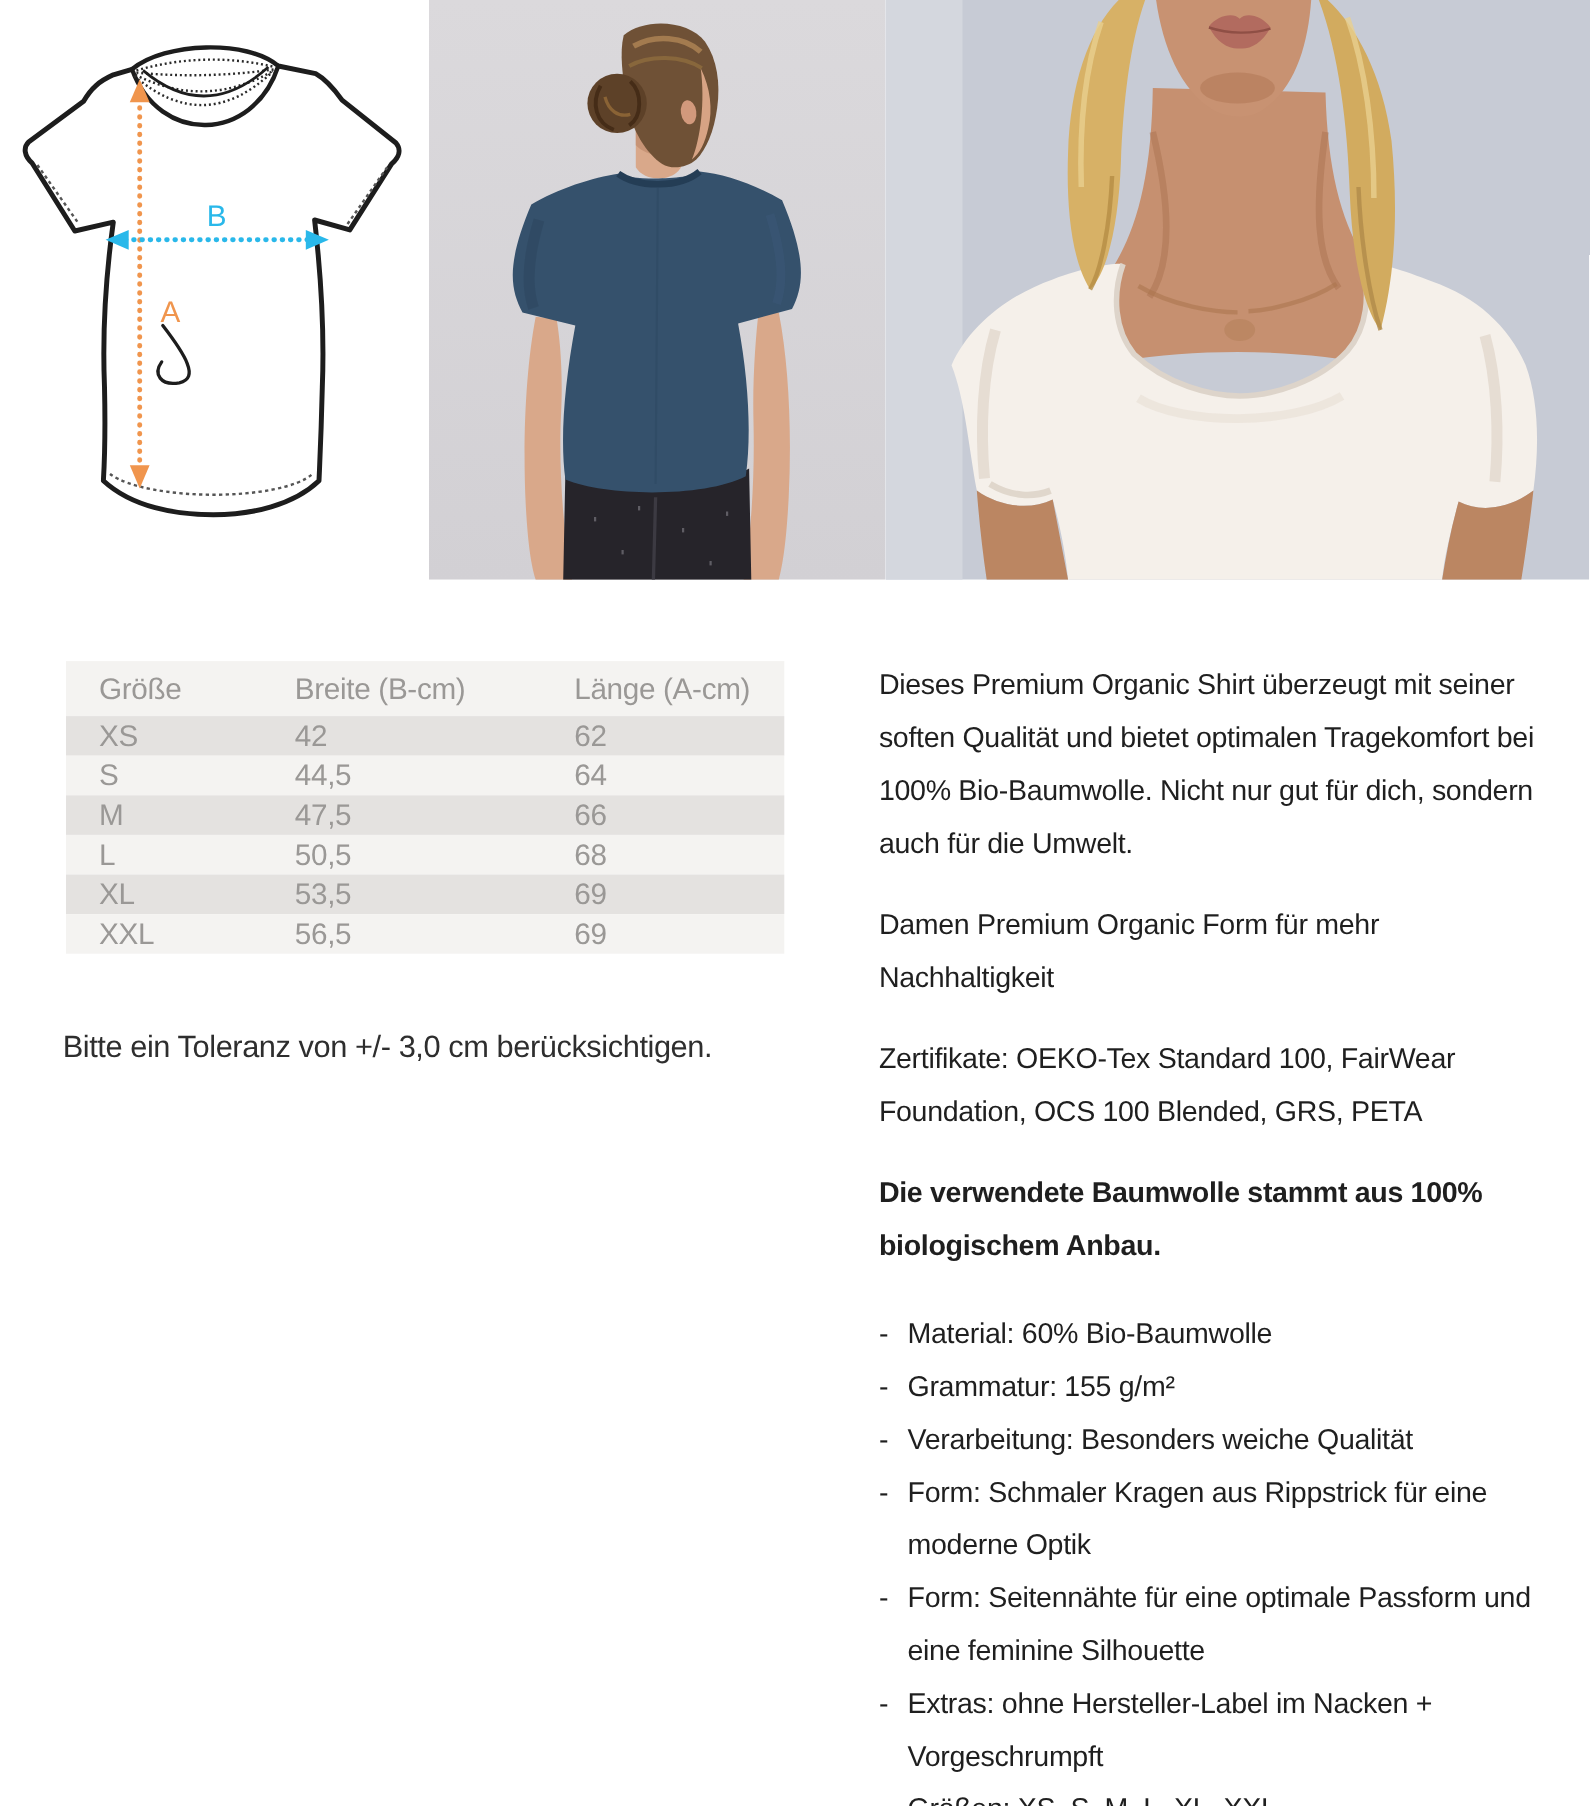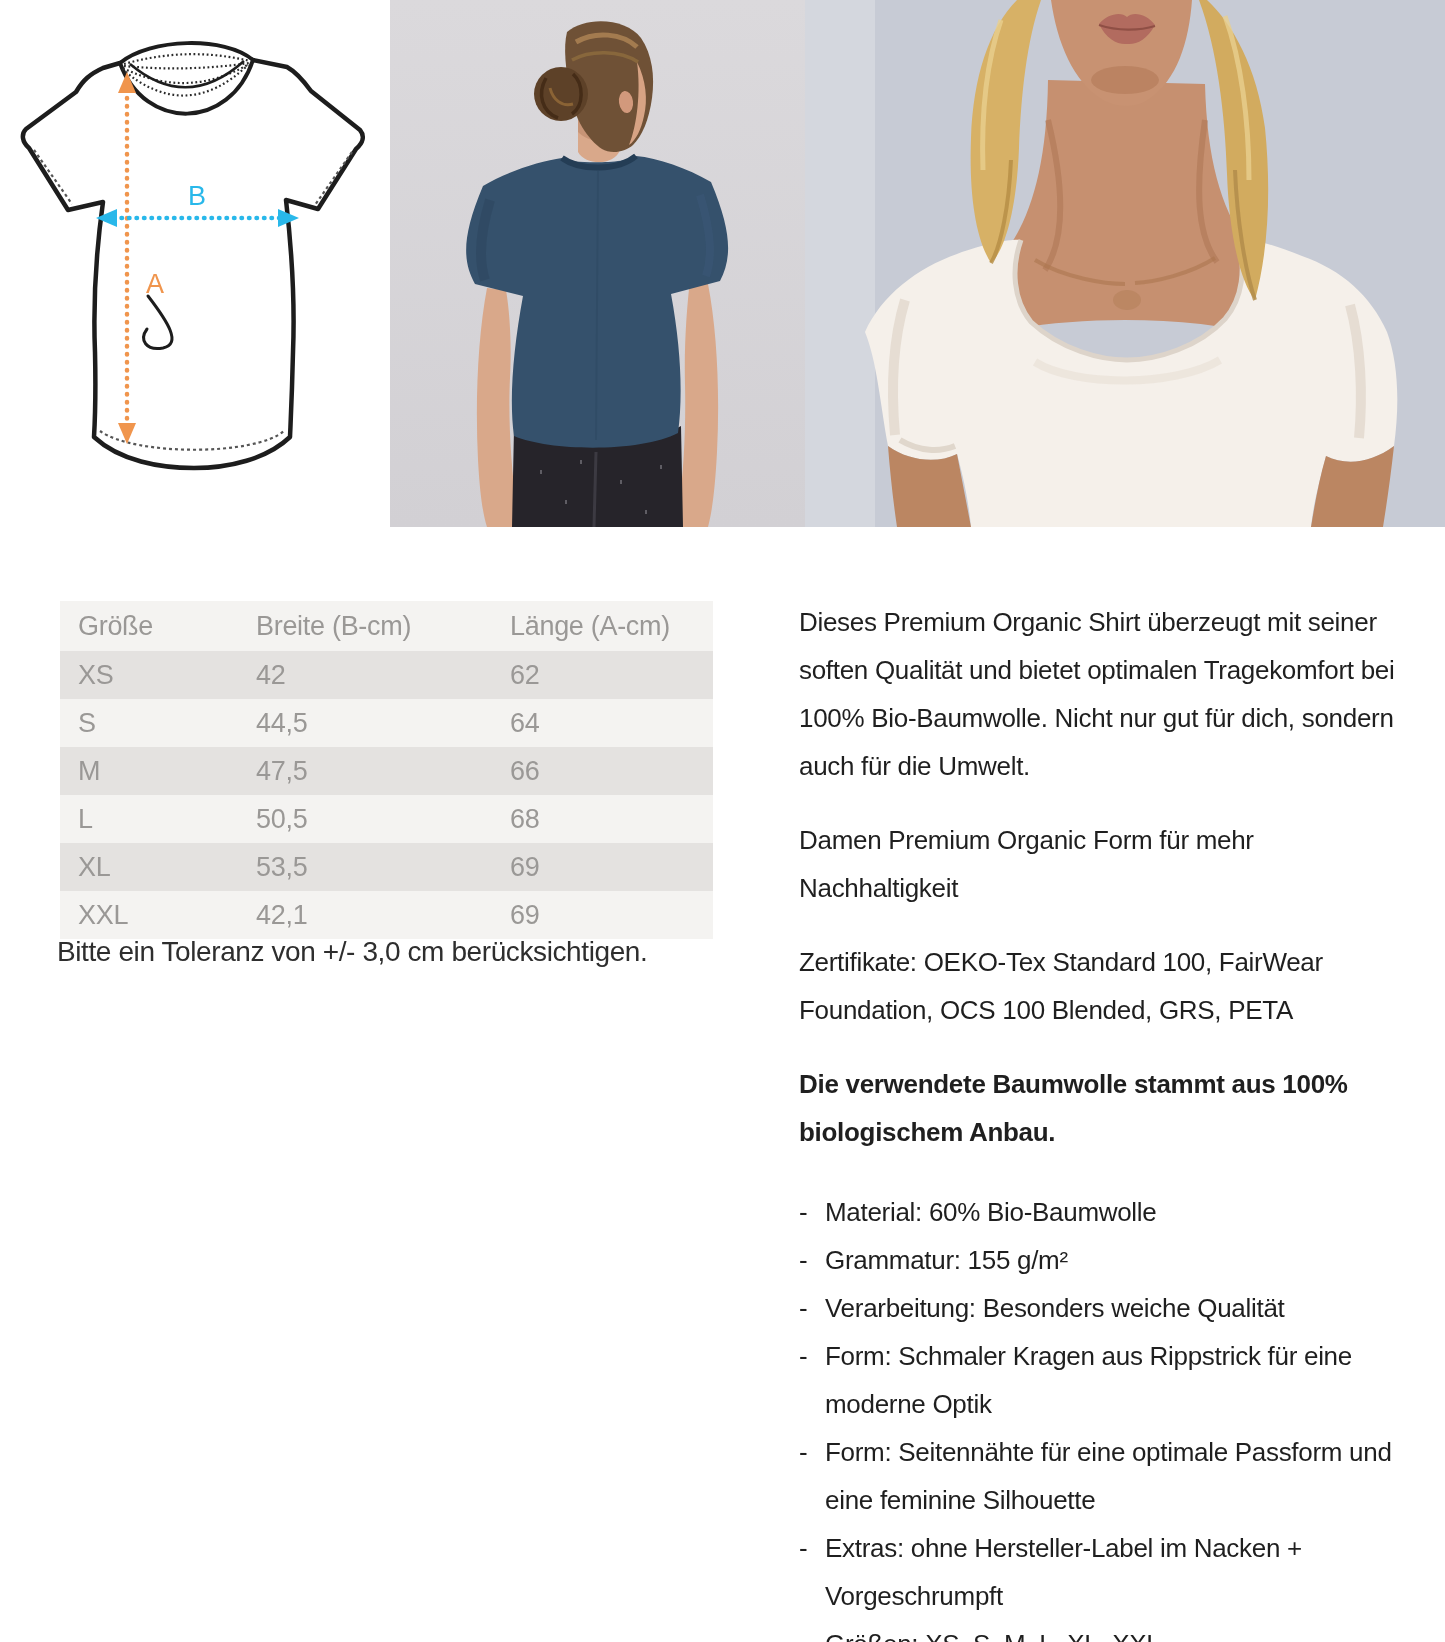--- a/index.html
+++ b/index.html
@@ -9,24 +9,24 @@
   
   .diagram     { position:absolute; left:0;    top:0; width:390px; height:527px; background:#ffffff; }
   .photo-back  { position:absolute; left:390px; top:0; width:415px; height:527px; }
   .photo-front { position:absolute; left:805px; top:0; width:640px; height:527px; }
   .diagram svg, .photo-back svg, .photo-front svg { display:block; width:100%; height:100%; }
 
   
   .size-table { position:absolute; left:60px; top:601px; width:653px;
                 font-size:27px; color:#9a9896; letter-spacing:-0.3px; }
   .t-row  { display:grid; grid-template-columns:178px 254px 1fr; align-items:center;
-            height:48px; background:#f4f3f1; }
+            height:36px; background:#f4f3f1; }
   .t-head { height:50px; }
   .t-row.alt { background:#e4e2e0; }
-  .t-cell { padding-left:18px; white-space:nowrap; }
+  .t-cell { padding-left:30px; white-space:nowrap; }
 
   .tolerance { position:absolute; left:57px; top:936px; font-size:28px; color:#2e2e2e;
                letter-spacing:-0.4px; white-space:nowrap; }
 
   
   .description { position:absolute; left:799px; top:598px; width:618px;
                  font-size:26px; line-height:48px; color:#1f1f1f; letter-spacing:-0.3px; }
   .description p { margin:0 0 26px 0; }
   .description p.tight .block { display:block;font-weight:bold; }
   ul.features { list-style:none; margin:32px 0 0 0; padding:0; }
@@ -188,21 +188,21 @@
       <div class="t-cell">50,5</div>
       <div class="t-cell">68</div>
     </div>
     <div class="t-row alt">
       <div class="t-cell">XL</div>
       <div class="t-cell">53,5</div>
       <div class="t-cell">69</div>
     </div>
     <div class="t-row">
       <div class="t-cell">XXL</div>
-      <div class="t-cell">42,1</div>
+      <div class="t-cell">56,5</div>
       <div class="t-cell">69</div>
     </div>
   </div>
 
   <div class="tolerance">Bitte ein Toleranz von +/- 3,0 cm berücksichtigen.</div>
 
   <div class="description">
     <p>Dieses Premium Organic Shirt überzeugt mit seiner soften Qualität und bietet optimalen Tragekomfort bei 100% Bio-Baumwolle. Nicht nur gut für dich, sondern auch für die Umwelt.</p>
     <p>Damen Premium Organic Form für mehr Nachhaltigkeit</p>
     <p>Zertifikate: OEKO-Tex Standard 100, FairWear Foundation, OCS 100 Blended, GRS, PETA</p>

